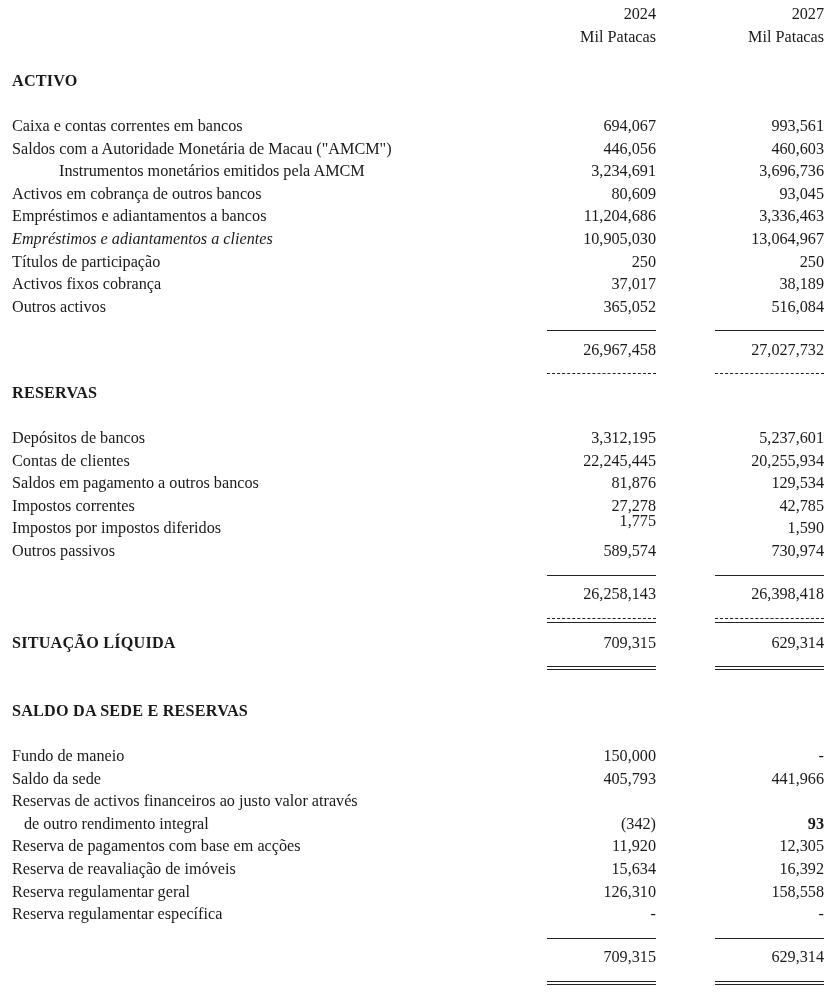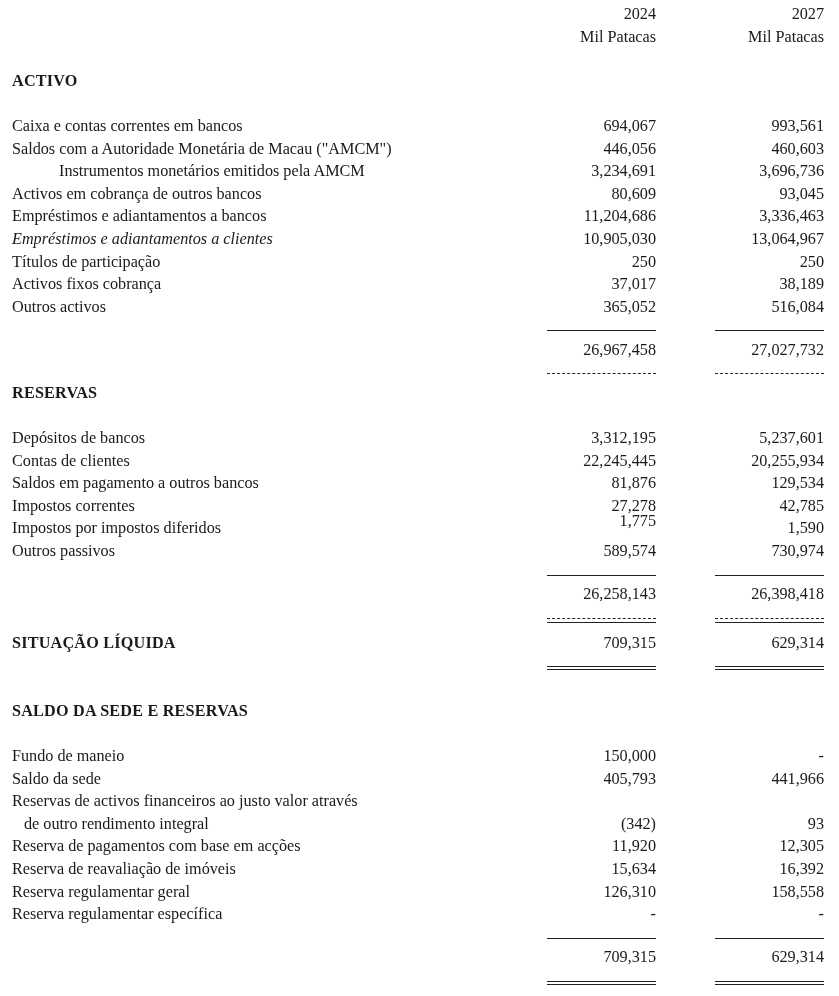--- a/index.html
+++ b/index.html
@@ -152,21 +152,21 @@
       <div class="abs c2" style="top: 768.6px;">441,966</div>
     </div>
     <div>
       <div class="abs lbl" style="top: 791.2px;">Reservas de activos financeiros ao justo valor através</div>
       <div class="abs c1" style="top: 791.2px;"></div>
       <div class="abs c2" style="top: 791.2px;"></div>
     </div>
     <div>
       <div class="abs lbl indent" style="top: 813.8px;">de outro rendimento integral</div>
       <div class="abs c1" style="top: 813.8px;">(342)</div>
-      <div class="abs c2" style="top: 813.8px;">93</div>
+      <div class="abs c2" style="top: 813.8px; font-weight: bold;">93</div>
     </div>
     <div>
       <div class="abs lbl" style="top: 836.4px;">Reserva de pagamentos com base em acções</div>
       <div class="abs c1" style="top: 836.4px;">11,920</div>
       <div class="abs c2" style="top: 836.4px;">12,305</div>
     </div>
     <div>
       <div class="abs lbl" style="top: 859px;">Reserva de reavaliação de imóveis</div>
       <div class="abs c1" style="top: 859px;">15,634</div>
       <div class="abs c2" style="top: 859px; margin-left: 31px;">16,392</div>

